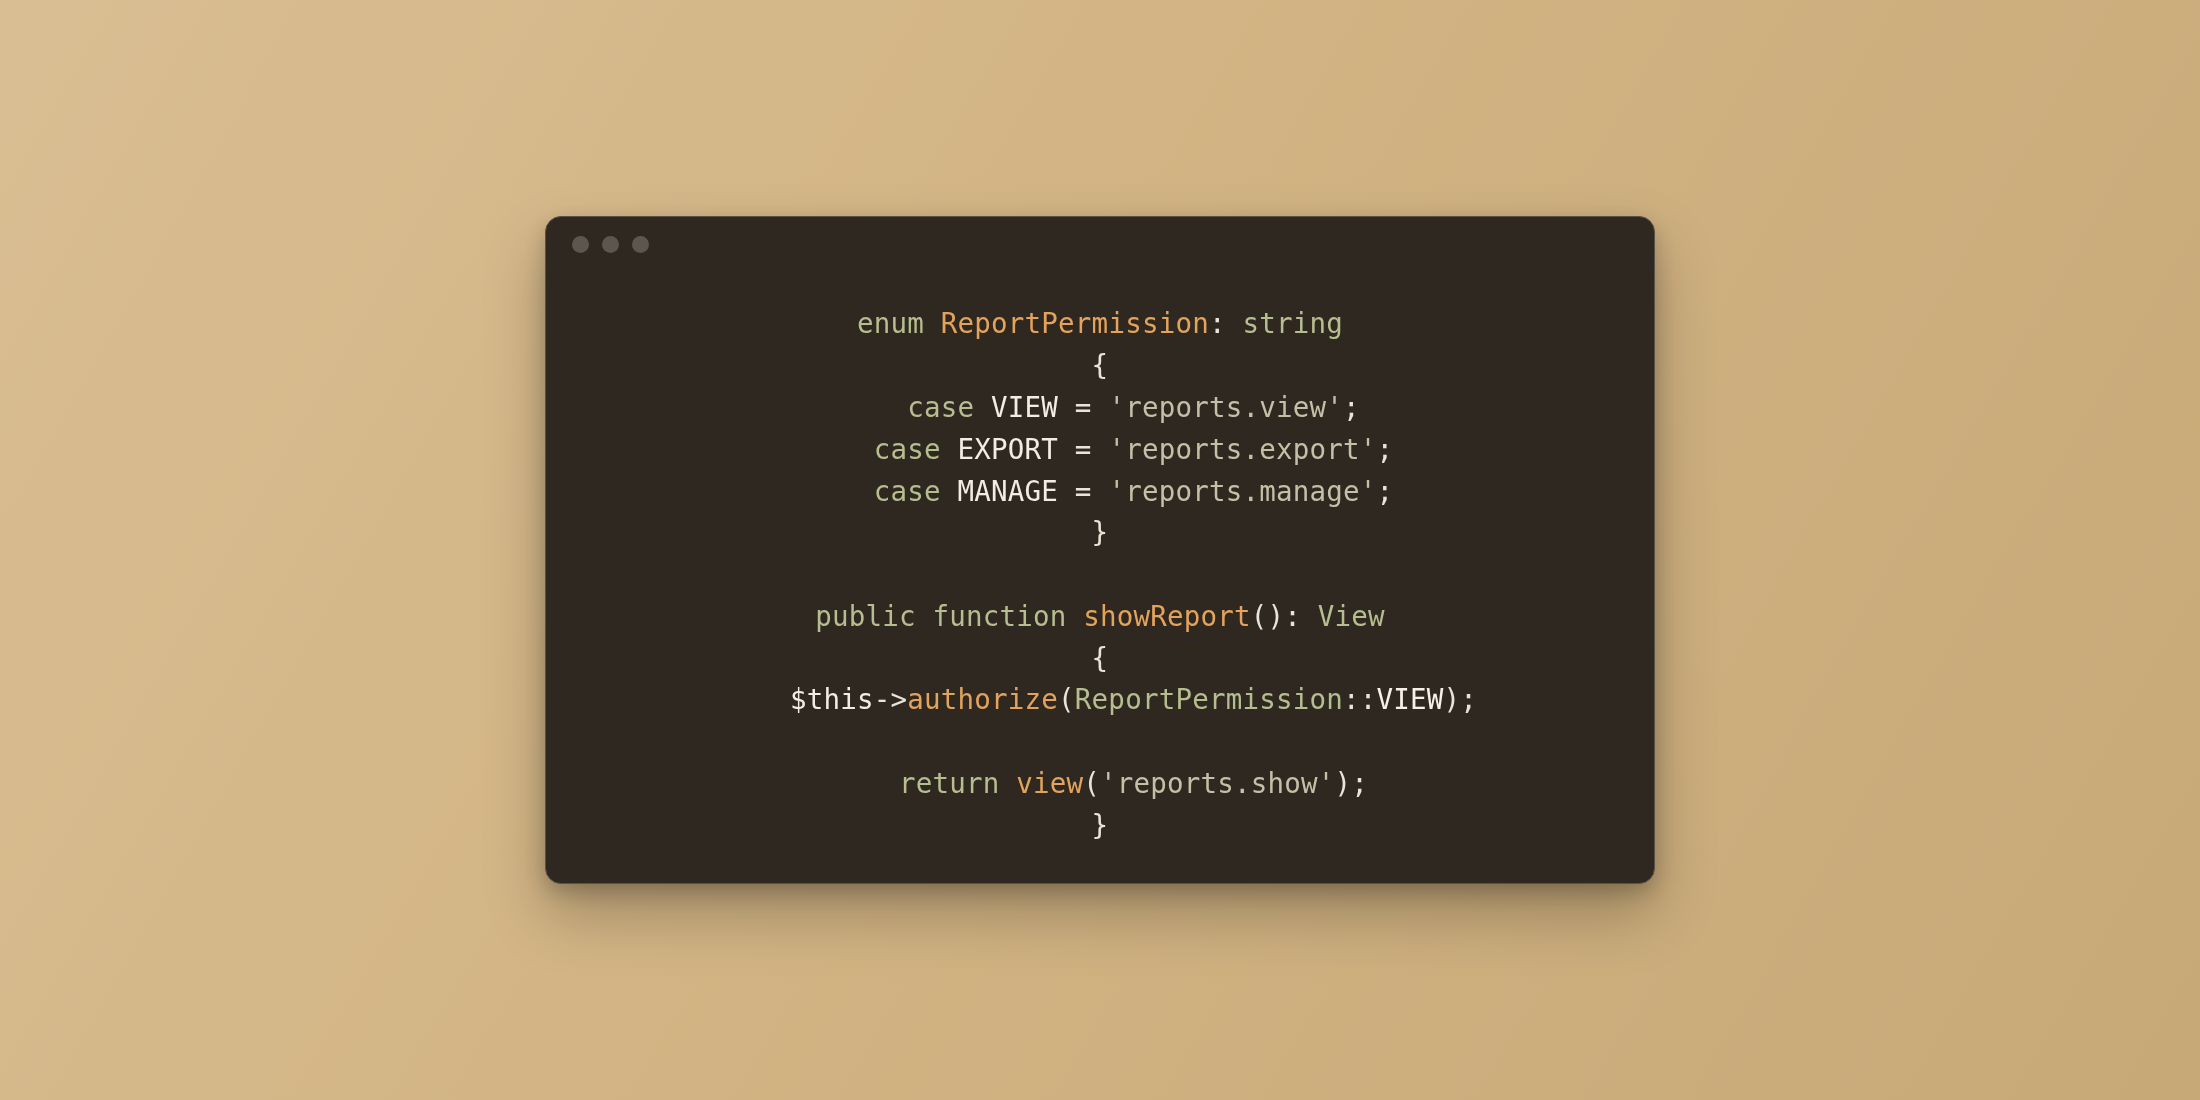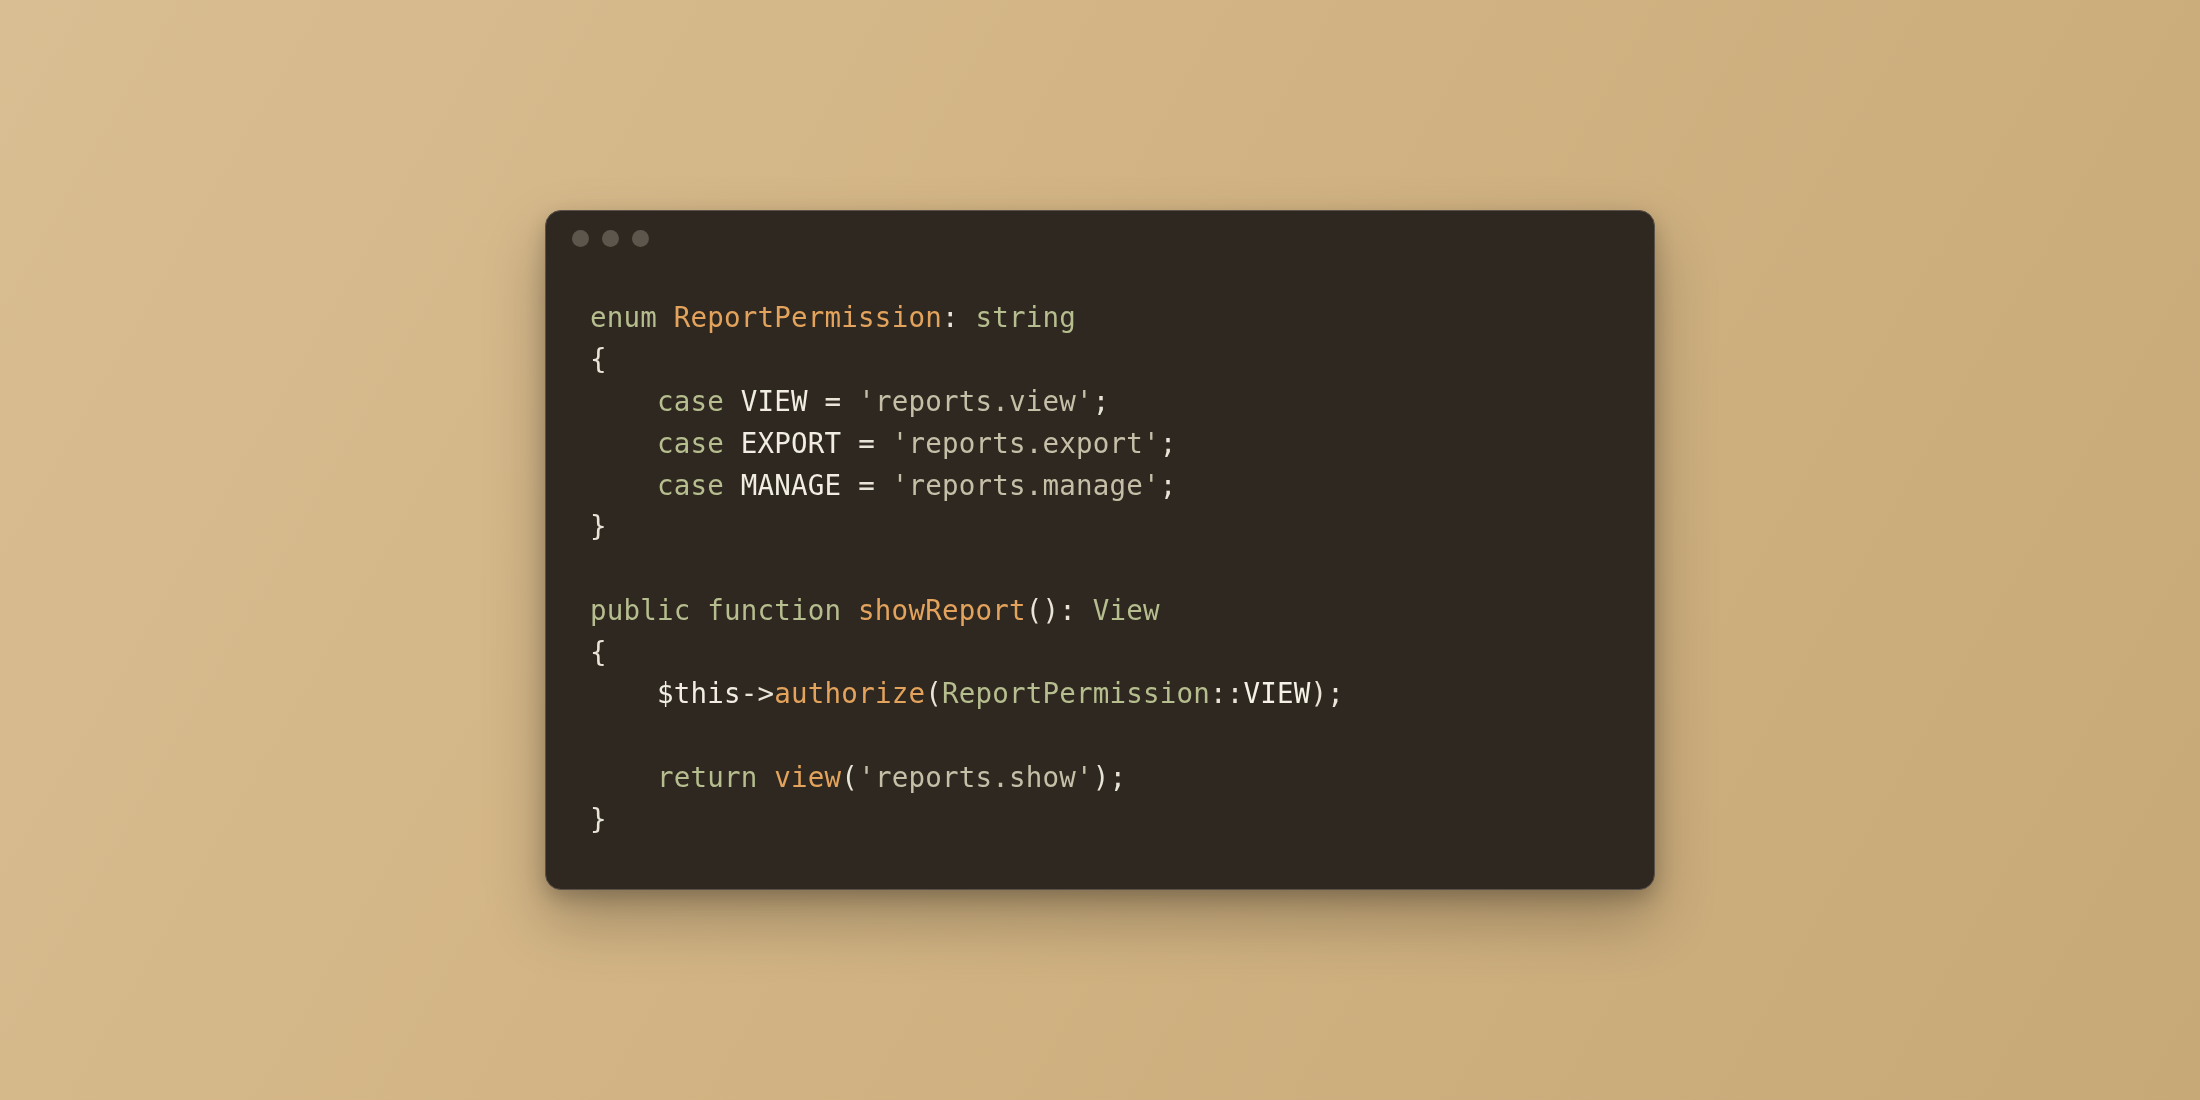--- a/index.html
+++ b/index.html
@@ -26,26 +26,27 @@
     padding-left: 26px;
     gap: 13px;
   }
   .dot {
     width: 17px;
     height: 17px;
     border-radius: 50%;
     background: #5d564c;
   }
   .code {
-    padding: 32px 44px 48px 44px;
+    padding: 32px 44px 36px 44px;
     font-size: 27.5px;
     line-height: 1.52;
     white-space: pre;
     color: #e9e4d8;
     letter-spacing: 0.2px;
+    text-align: center;
   }
   .kw   { color: #b6bd8e; }   
   .type { color: #e3a35c; }   
   .name { color: #f1ede2; }   
   .str  { color: #c5bfa8; }   
   .punc { color: #e9e4d8; }
   .call { color: #e3a35c; }   
   .dim  { color: #b6bd8e; }
   .const{ color: #f5f1e6; }
 </style>

